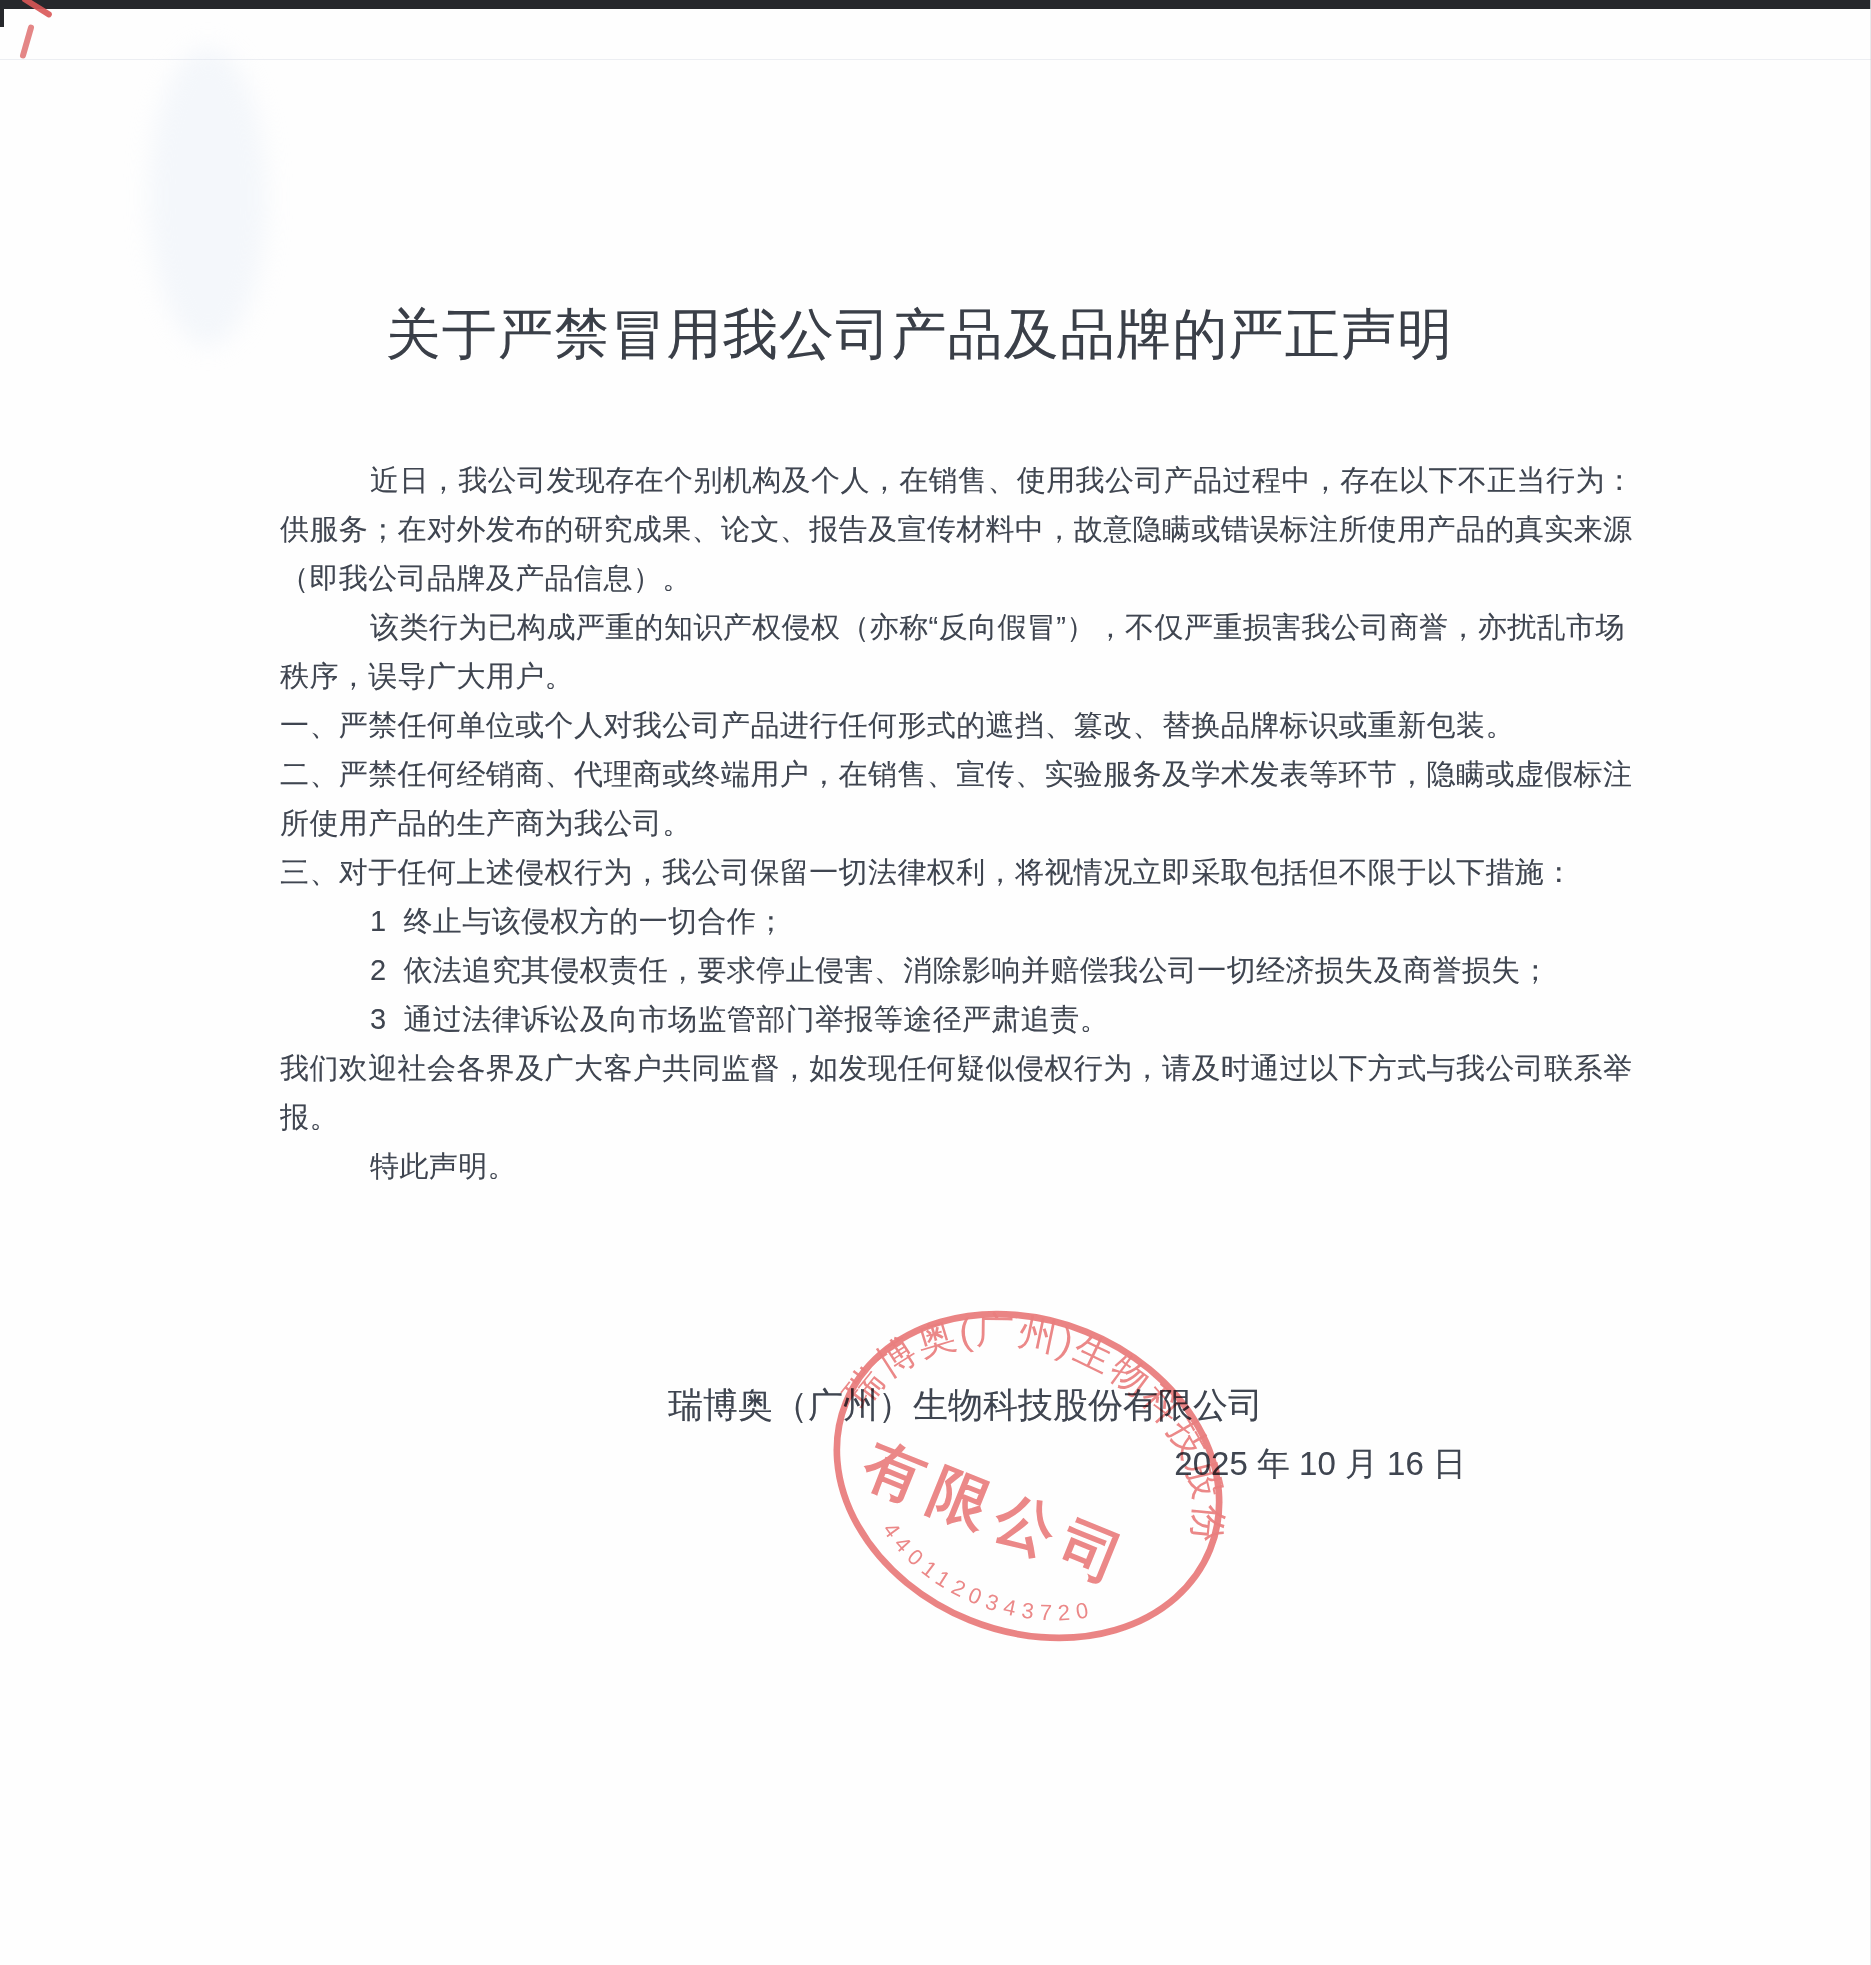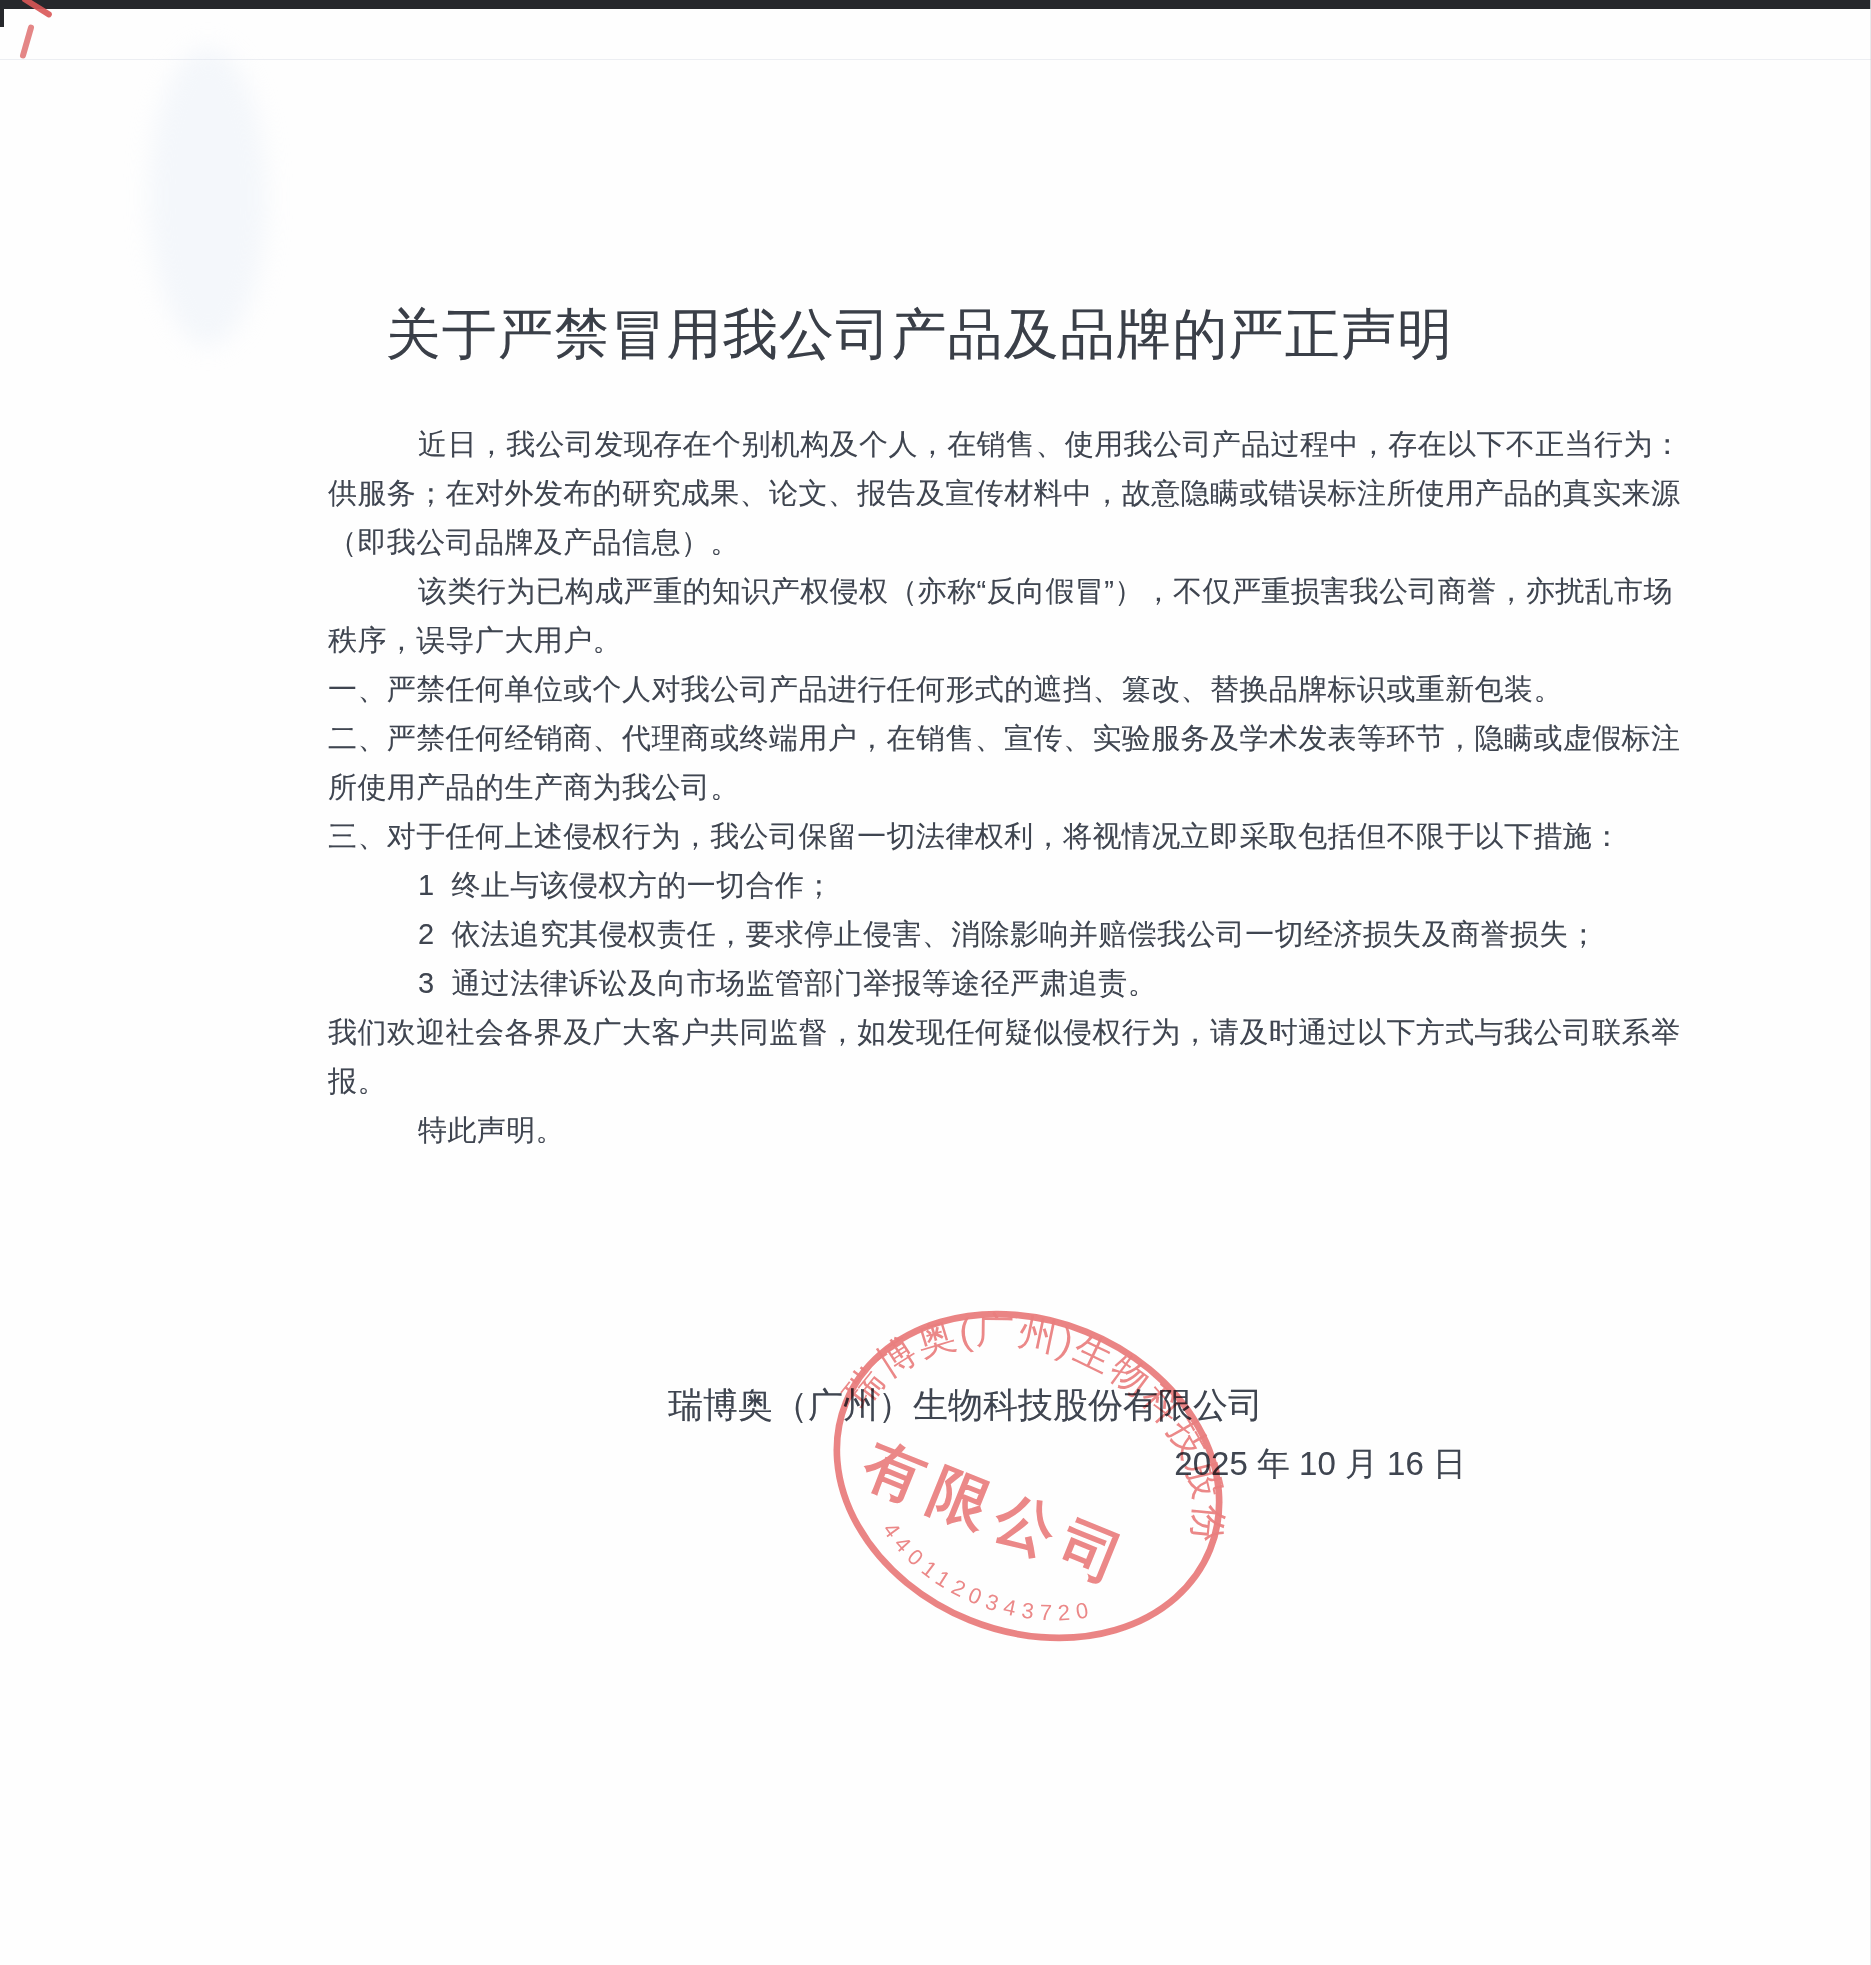--- a/index.html
+++ b/index.html
@@ -22,21 +22,21 @@
   .sm4{left:149px;top:47px;width:118px;height:299px;background:rgba(226,234,246,.35);filter:blur(11.8px);}
 
   .title{
     position:absolute;left:275px;top:298px;width:1289px;
     text-align:center;
     font-size:55px;font-weight:400;letter-spacing:1.2px;
     color:#3a3f48;
     text-shadow:0 0.4px 0.4px rgba(58,63,72,.25);
     white-space:pre;
   }
-  .body-block{position:absolute;left:280px;top:420px;width:1462px;margin-left:48px;}
+  .body-block{position:absolute;left:280px;top:456px;width:1462px;}
   .line{
     height:49px;line-height:49px;
     font-size:29px;color:#3f4550;
     letter-spacing:0.4px;
     white-space:pre;
     text-shadow:0 0.4px 0.4px rgba(63,69,80,.22);
   }
   .line.ind{padding-left:90px;}
 
   .sig-company{

